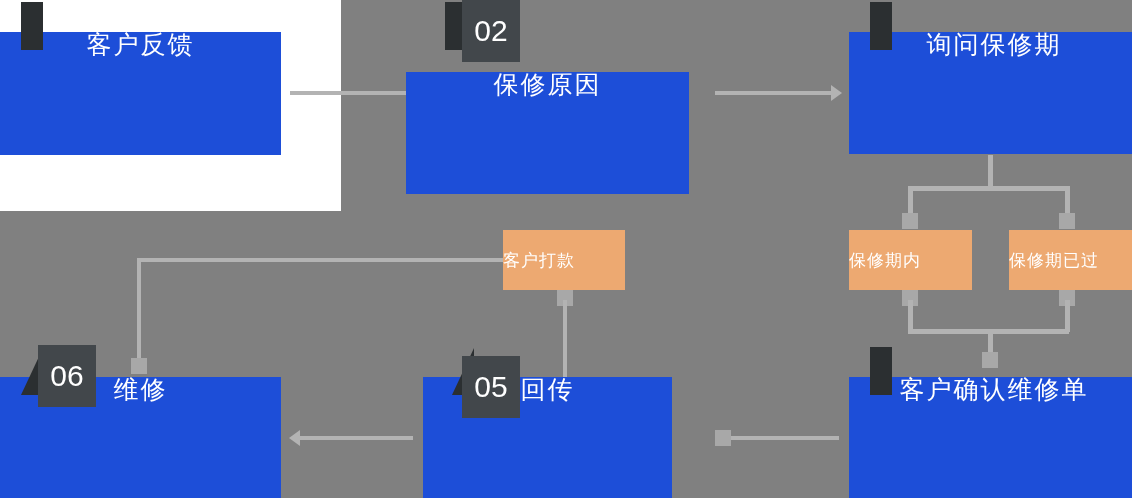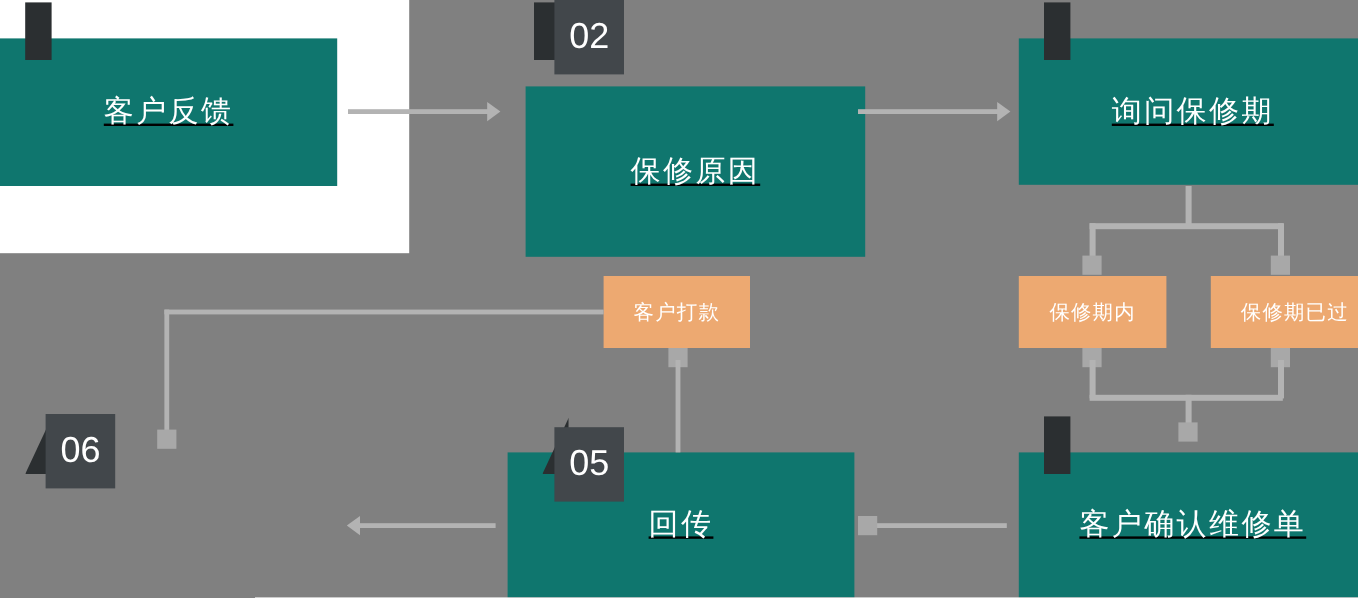--- a/index.html
+++ b/index.html
@@ -16,26 +16,25 @@
     font-family: "Liberation Sans", "DejaVu Sans", sans-serif;
   }
   
   .white-panel {
     position: absolute;
     background: #ffffff;
   }
   
   .step-box {
     position: absolute;
-    background: #0f766e;
+    background: #1d4ed8;
     display: flex;
-    align-items: center;
+    align-items: flex-start;
     justify-content: center;
     box-sizing: border-box;
-    text-decoration: underline;
   }
   .step-label {
     color: #ffffff;
     font-size: 25px;
     letter-spacing: 2px;
     line-height: 1;
     white-space: nowrap;
   }
   .step-box.b1 .step-label,
   .step-box.b6 .step-label { margin-top: 0px; }
@@ -67,21 +66,20 @@
   .badge-shadow.tri {
     background: #2b2f31;
     clip-path: polygon(100% 0, 100% 100%, 0 100%);
   }
   
   .sub-box {
     position: absolute;
     background: #eda971;
     display: flex;
     align-items: center;
-    justify-content: center;
     box-sizing: border-box;
   }
   .sub-label {
     color: #ffffff;
     font-size: 17px;
     letter-spacing: 1px;
     white-space: nowrap;
     line-height: 1;
   }
   
@@ -129,21 +127,21 @@
 
   <div class="badge-shadow" style="left:21px; top:2px;"></div>
   <div class="step-box b1" style="left:0px; top:32px; width:281px; height:123px;">
     <span class="step-label">客户反馈</span>
   </div>
 
   <div class="line-h" style="left:290px; top:91px; width:117px;"></div>
   <div class="arrow-right" style="left:406px; top:85px;"></div>
 
   <div class="badge-shadow" style="left:445px; top:2px;"></div>
-  <div class="step-box b2" style="left:438px; top:32px; width:283px; height:142px;margin-top:40px;">
+  <div class="step-box b2" style="left:406px; top:32px; width:283px; height:122px;margin-top:40px;">
     <span class="step-label">保修原因</span>
   </div>
   <div class="badge" style="left:462px; top:0px;">
     <span class="badge-num">02</span>
   </div>
 
   <div class="line-h" style="left:715px; top:91px; width:117px;"></div>
   <div class="arrow-right" style="left:831px; top:85px;"></div>
 
   <div class="badge-shadow" style="left:870px; top:2px;"></div>
@@ -175,31 +173,34 @@
 
   <div class="badge-shadow" style="left:870px; top:347px;"></div>
   <div class="step-box b4" style="left:849px; top:377px; width:290px; height:121px;">
     <span class="step-label">客户确认维修单</span>
   </div>
 
   <div class="line-h" style="left:722px; top:436px; width:117px;"></div>
   <div class="sq" style="left:715px; top:430px;"></div>
 
   <div class="badge-shadow tri" style="left:452px; top:348px; width:22px; height:47px;"></div>
-  <div class="step-box b5" style="left:423px; top:377px; width:289px; height:121px;">
+  <div class="step-box b5" style="left:423px; top:377px; width:249px; height:121px;">
     <span class="step-label">回传</span>
   </div>
   <div class="badge" style="left:462px; top:356px;">
     <span class="badge-num">05</span>
   </div>
 
   <div class="line-h" style="left:300px; top:436px; width:113px;"></div>
   <div class="arrow-left" style="left:289px; top:430px;"></div>
 
   <div class="badge-shadow tri" style="left:21px; top:348px; width:22px; height:47px;"></div>
+  <div class="step-box b6" style="left:0px; top:377px; width:281px; height:121px;">
+    <span class="step-label">维修</span>
+  </div>
   <div class="badge" style="left:38px; top:345px;">
     <span class="badge-num">06</span>
   </div>
 
   <div class="sub-box" style="left:503px; top:230px; width:122px; height:60px;">
     <span class="sub-label">客户打款</span>
   </div>
 
   <div class="sq" style="left:557px; top:290px;"></div>
   <div class="line-v" style="left:563px; top:300px; height:77px;"></div>

